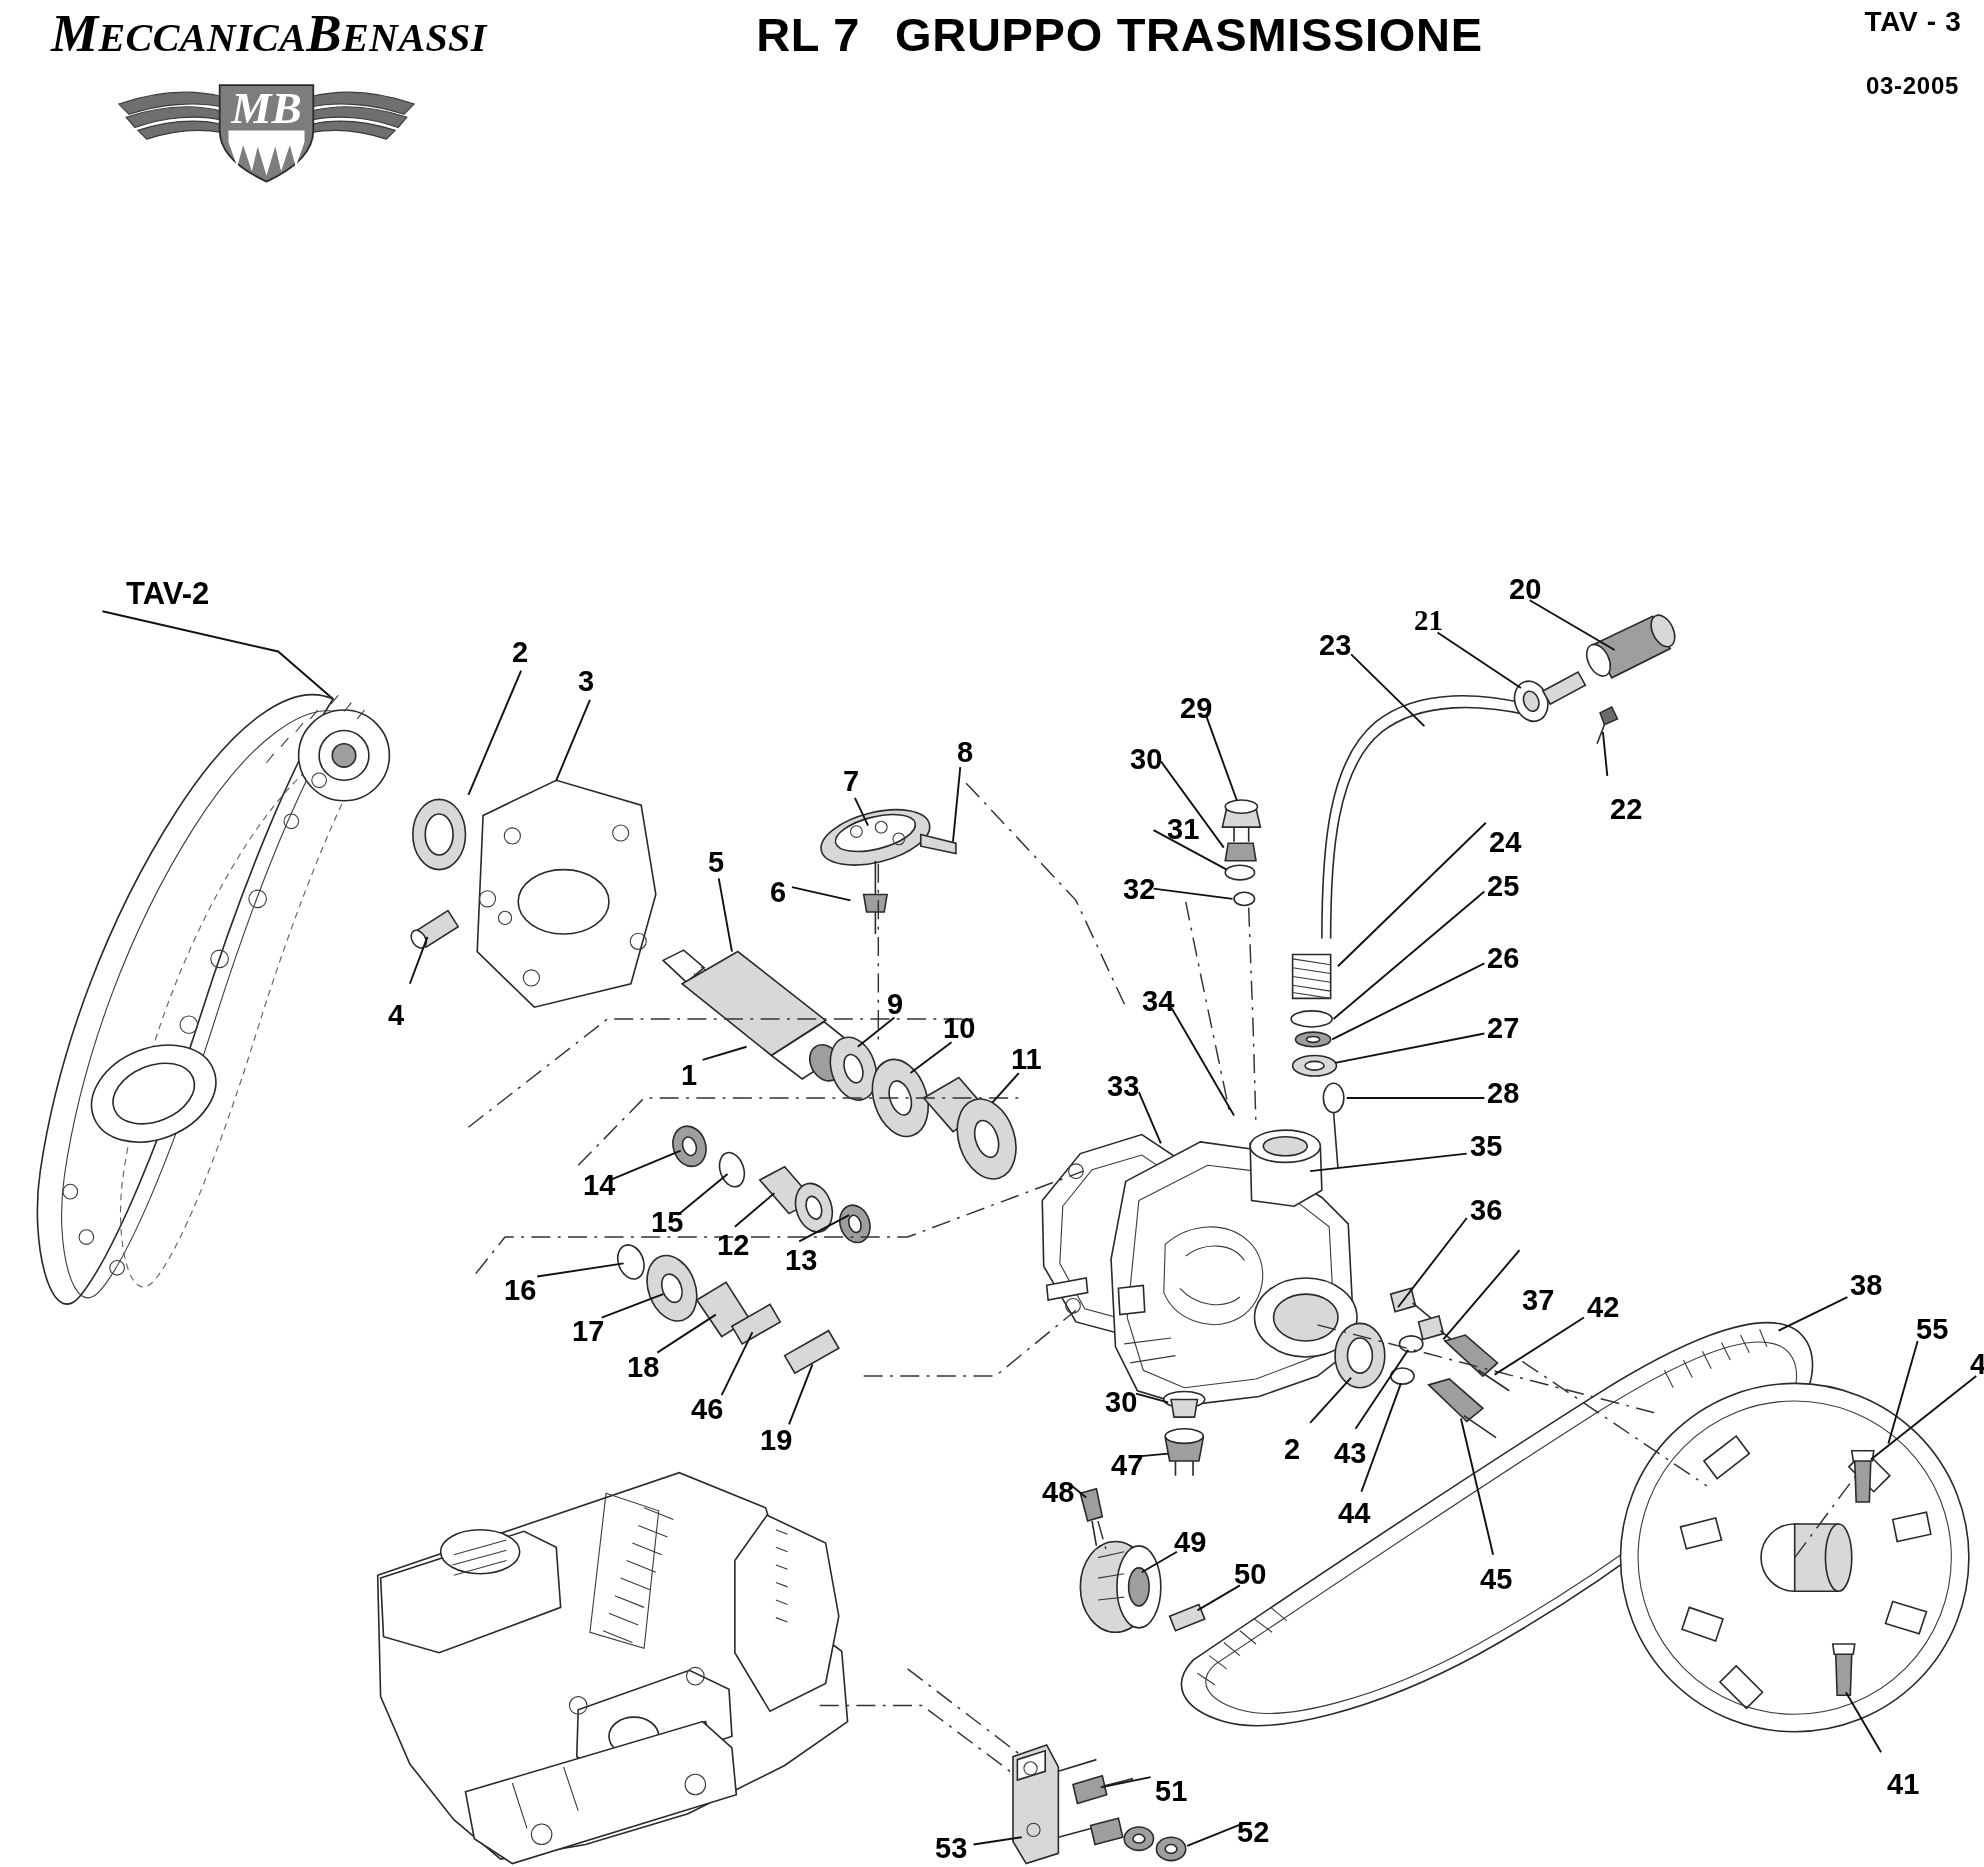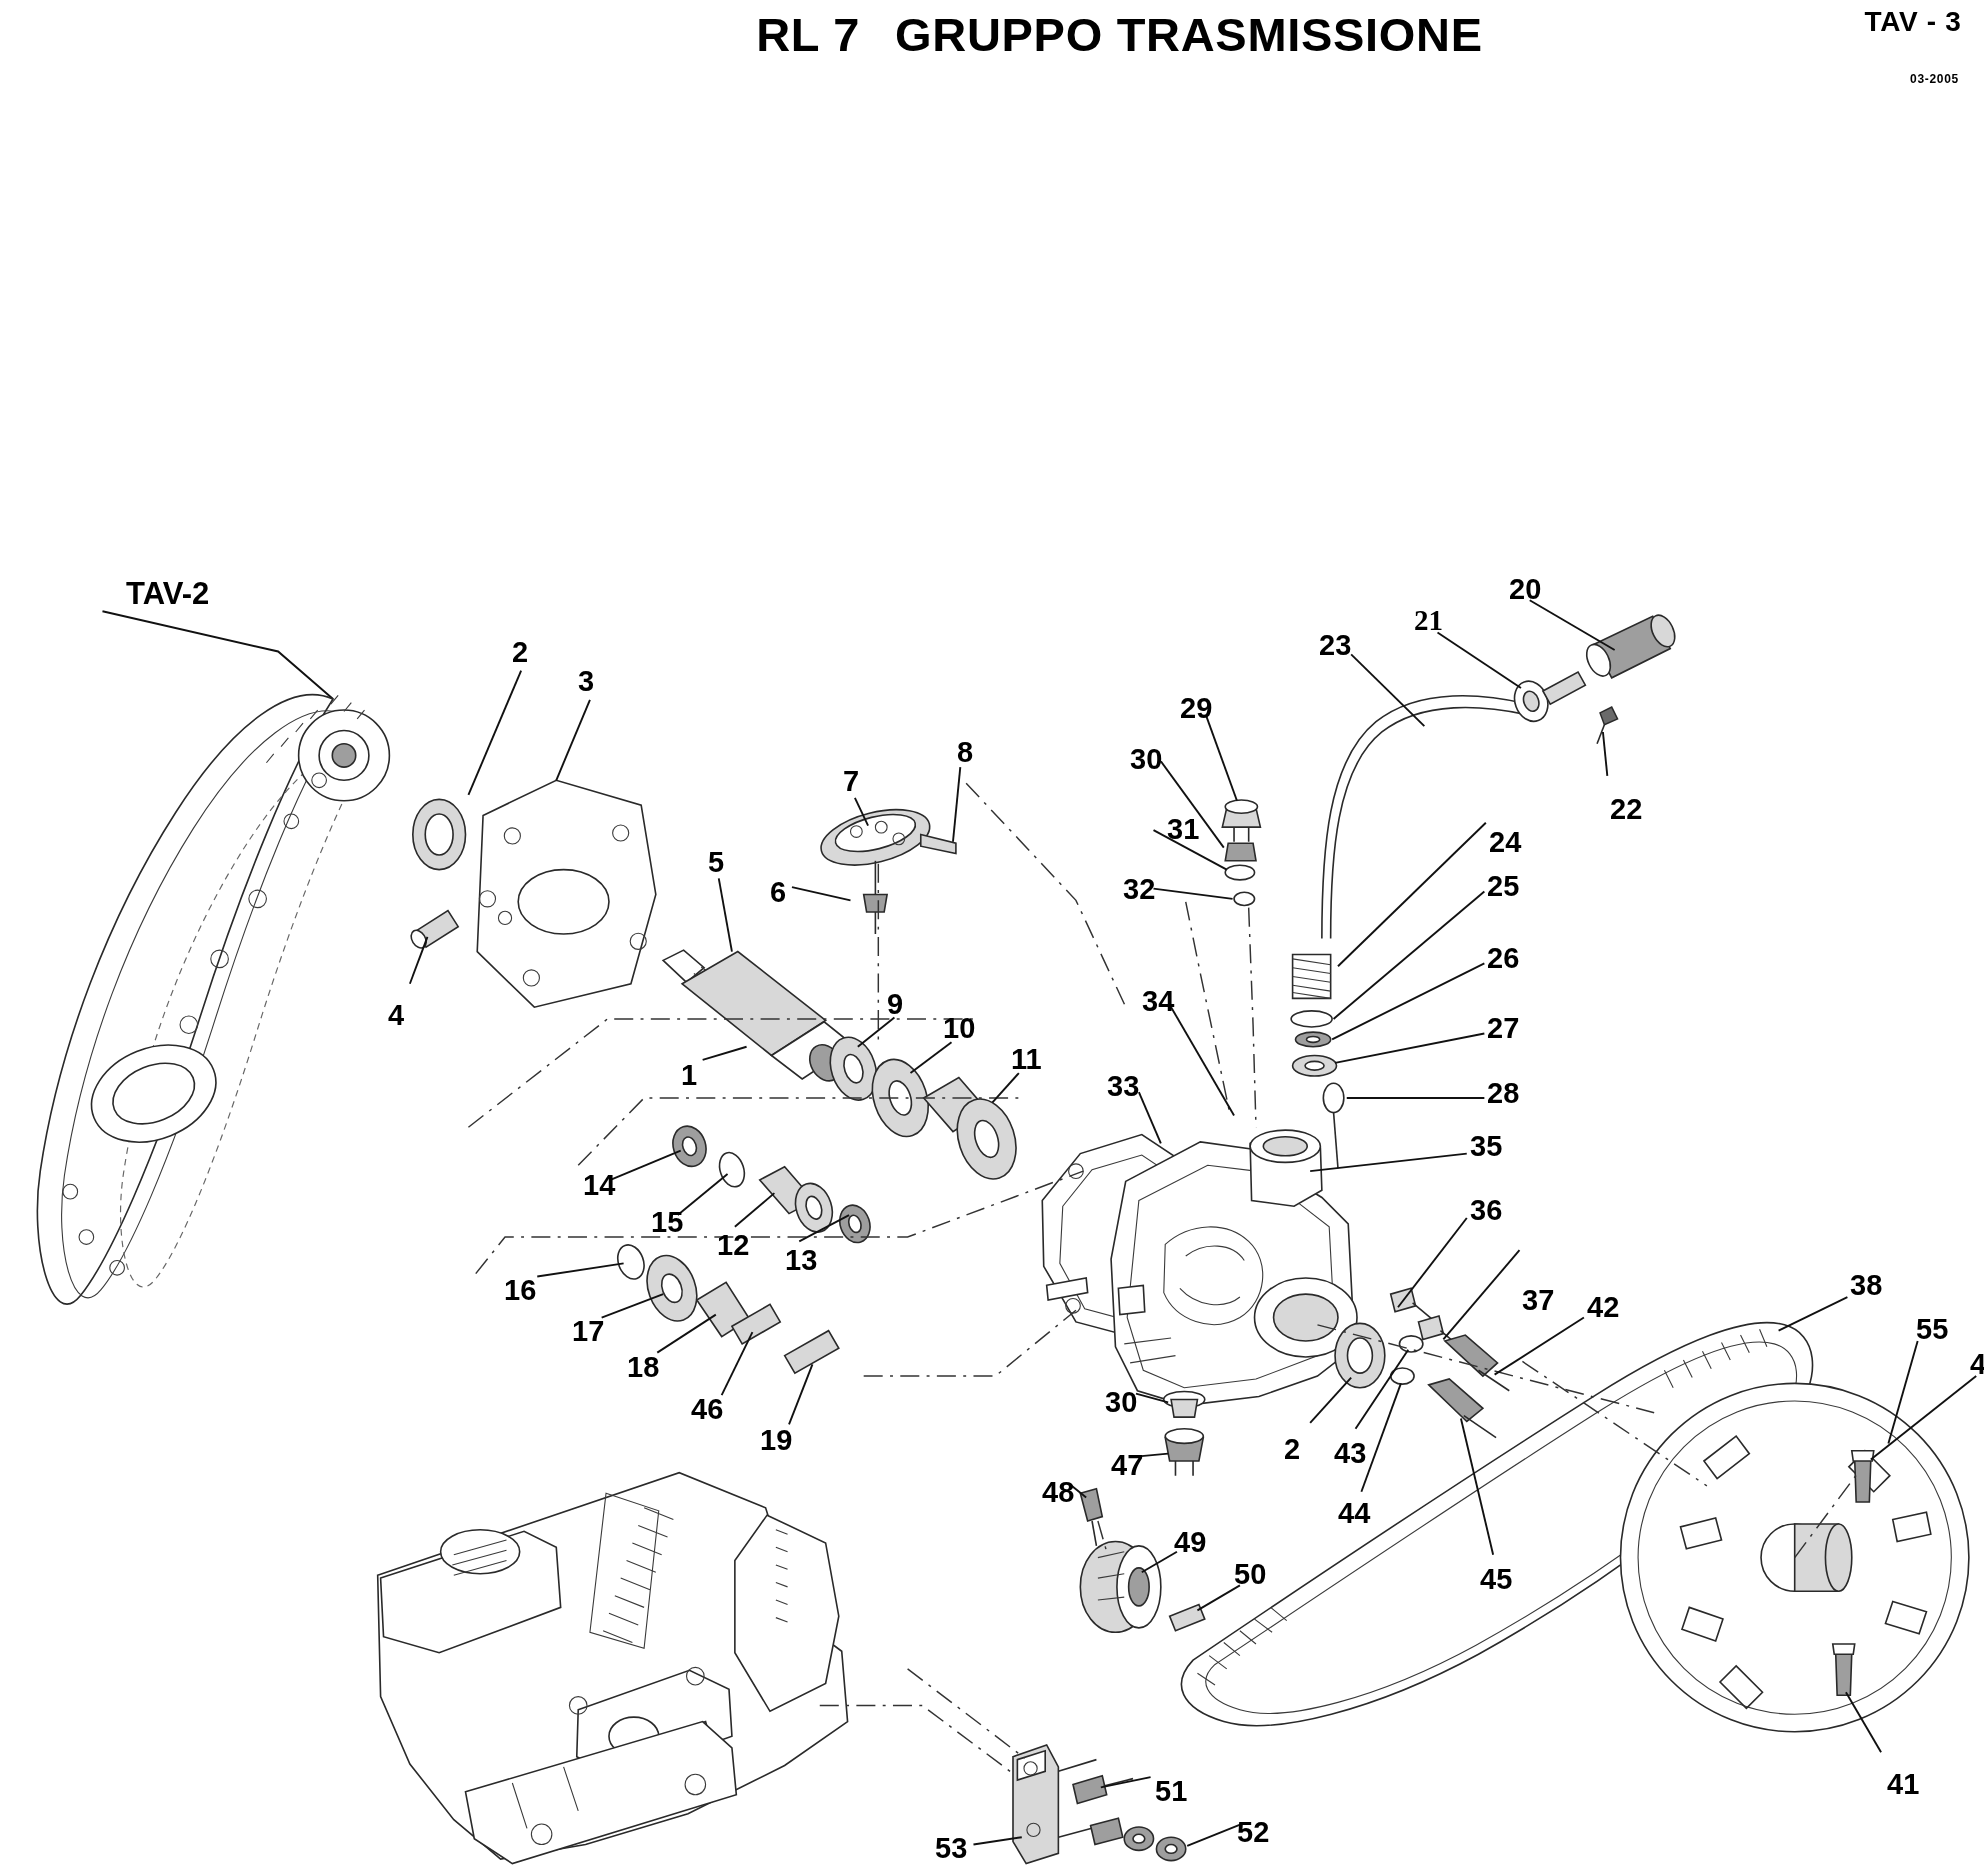--- a/index.html
+++ b/index.html
@@ -69,21 +69,21 @@
     top: 5.9px;
     font-size: 28px;
     font-weight: bold;
     letter-spacing: 0.7px;
     white-space: nowrap;
   }
   #doc-date {
     position: absolute;
     right: 26px;
     top: 72px;
-    font-size: 12px;
+    font-size: 24px;
     font-weight: bold;
     letter-spacing: 0.7px;
   }
 
   
   #drawing {
     position: absolute;
     left: 0;
     top: 0;
     width: 1985px;
@@ -102,20 +102,45 @@
   .callout.tavref {
     font-size: 31px;
     margin-left: 24px;
   }
 </style>
 </head>
 <body>
 
 <div id="header">
 
+  <div id="brand">
+    <div id="brand-wordmark">
+      <span class="cap">M</span><span>ECCANICA</span><span class="cap">B</span><span>ENASSI</span>
+    </div>
+
+    <svg id="brand-logo" viewBox="0 0 420 180">
+      <g fill="#6f6f6f" stroke="#3a3a3a" stroke-width="1.6">
+
+        <path d="M8,60 C60,42 110,40 150,50 L150,64 C112,56 64,60 22,74 Z"></path>
+        <path d="M18,78 C66,62 112,60 150,70 L150,82 C114,74 70,78 30,92 Z"></path>
+        <path d="M34,96 C78,82 116,80 150,88 L150,99 C118,93 82,96 46,108 Z"></path>
+
+        <path d="M412,60 C360,42 310,40 270,50 L270,64 C308,56 356,60 398,74 Z"></path>
+        <path d="M402,78 C354,62 308,60 270,70 L270,82 C306,74 350,78 390,92 Z"></path>
+        <path d="M386,96 C342,82 304,80 270,88 L270,99 C302,93 338,96 374,108 Z"></path>
+      </g>
+
+      <path d="M146,34 L274,34 L274,96 C274,130 240,152 210,166 C180,152 146,130 146,96 Z" fill="#7d7d7d" stroke="#2c2c2c" stroke-width="2.5"></path>
+
+      <g fill="#ffffff" stroke="none">
+        <path d="M158,112 L170,146 L178,116 L190,152 L198,118 L210,158 L222,118 L230,152 L242,116 L250,146 L262,112 L262,96 L158,96 Z"></path>
+      </g>
+      <text x="210" y="86" font-family="Liberation Serif, serif" font-size="62" font-weight="bold" font-style="italic" fill="#ffffff" text-anchor="middle">MB</text>
+    </svg>
+  </div>
 
   <div id="doc-title">
     <span class="model">RL 7</span><span>GRUPPO TRASMISSIONE</span>
   </div>
 
   <div id="tav-code">TAV - 3</div>
   <div id="doc-date">03-2005</div>
 </div>
 
 <svg id="drawing" viewBox="0 0 2712 2552">

